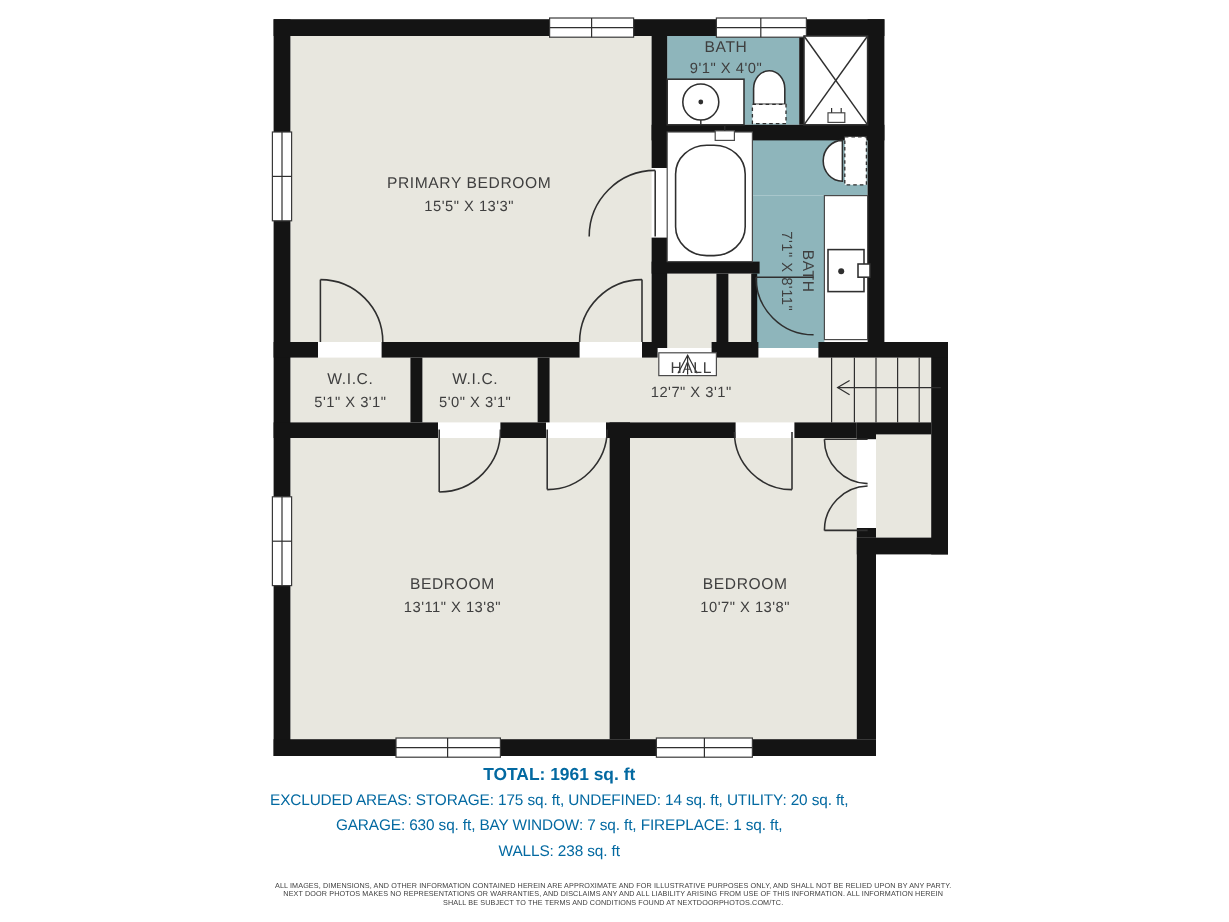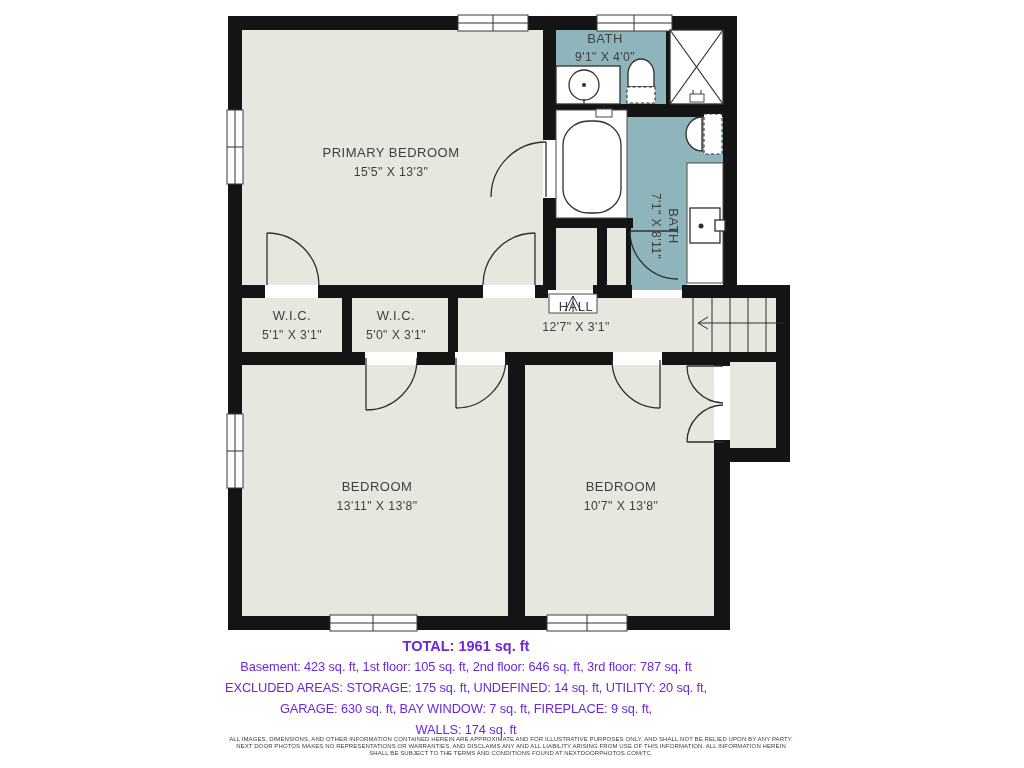--- a/index.html
+++ b/index.html
@@ -13,21 +13,21 @@
   .fixture-thin{fill:#ffffff;stroke:#4a4a4a;stroke-width:1;}
   .line{stroke:#2f2f2f;stroke-width:1.2;fill:none;}
   .thinline{stroke:#2f2f2f;stroke-width:1;fill:none;}
   .dashed{fill:#ffffff;stroke:#2f2f2f;stroke-width:1.1;stroke-dasharray:3 2.5;}
   .door{stroke:#2f2f2f;stroke-width:1.3;fill:none;}
   .win{fill:#ffffff;stroke:#3a3a3a;stroke-width:1;}
   text.rlabel{font-family:"Liberation Sans",sans-serif;font-size:13px;fill:#3f3f3f;
               letter-spacing:.5px;text-anchor:middle;}
   text.rdim{font-family:"Liberation Sans",sans-serif;font-size:12.3px;fill:#3f3f3f;
             letter-spacing:.4px;text-anchor:middle;}
-  .summary{position:absolute;left:0;top:636px;width:932px;text-align:center;color:#6d28d9;}
+  .summary{position:absolute;left:0;top:636px;width:932px;text-align:center;color:#0369a1;}
   .summary .total{font-size:14.5px;font-weight:bold;line-height:20px;}
   .summary .sline{font-size:12.8px;line-height:21px;letter-spacing:-.1px;}
   .disclaimer{position:absolute;left:0;top:736px;width:1022px;text-align:center;
               font-size:6px;line-height:7px;color:#3c3c3c;letter-spacing:.1px;}
 </style>
 </head>
 <body>
 
 <div class="stage">
 
@@ -239,24 +239,23 @@
     <text class="rlabel" x="377" y="491">BEDROOM</text>
     <text class="rdim" x="377" y="510">13'11" X 13'8"</text>
 
     <text class="rlabel" x="621" y="491">BEDROOM</text>
     <text class="rdim" x="621" y="510">10'7" X 13'8"</text>
   </g>
 </svg>
 
   <div class="summary">
     <div class="total">TOTAL: 1961 sq. ft</div>
-    <div class="sline">Basement: 423 sq. ft, 1st floor: 105 sq. ft, 2nd floor: 646 sq. ft, 3rd floor: 787 sq. ft</div>
     <div class="sline">EXCLUDED AREAS: STORAGE: 175 sq. ft, UNDEFINED: 14 sq. ft, UTILITY: 20 sq. ft,</div>
-    <div class="sline">GARAGE: 630 sq. ft, BAY WINDOW: 7 sq. ft, FIREPLACE: 9 sq. ft,</div>
-    <div class="sline">WALLS: 174 sq. ft</div>
+    <div class="sline">GARAGE: 630 sq. ft, BAY WINDOW: 7 sq. ft, FIREPLACE: 1 sq. ft,</div>
+    <div class="sline">WALLS: 238 sq. ft</div>
   </div>
 
   <div class="disclaimer">
     <div>ALL IMAGES, DIMENSIONS, AND OTHER INFORMATION CONTAINED HEREIN ARE APPROXIMATE AND FOR ILLUSTRATIVE PURPOSES ONLY, AND SHALL NOT BE RELIED UPON BY ANY PARTY.</div>
     <div>NEXT DOOR PHOTOS MAKES NO REPRESENTATIONS OR WARRANTIES, AND DISCLAIMS ANY AND ALL LIABILITY ARISING FROM USE OF THIS INFORMATION. ALL INFORMATION HEREIN</div>
     <div>SHALL BE SUBJECT TO THE TERMS AND CONDITIONS FOUND AT NEXTDOORPHOTOS.COM/TC.</div>
   </div>
 
 </div>
 

